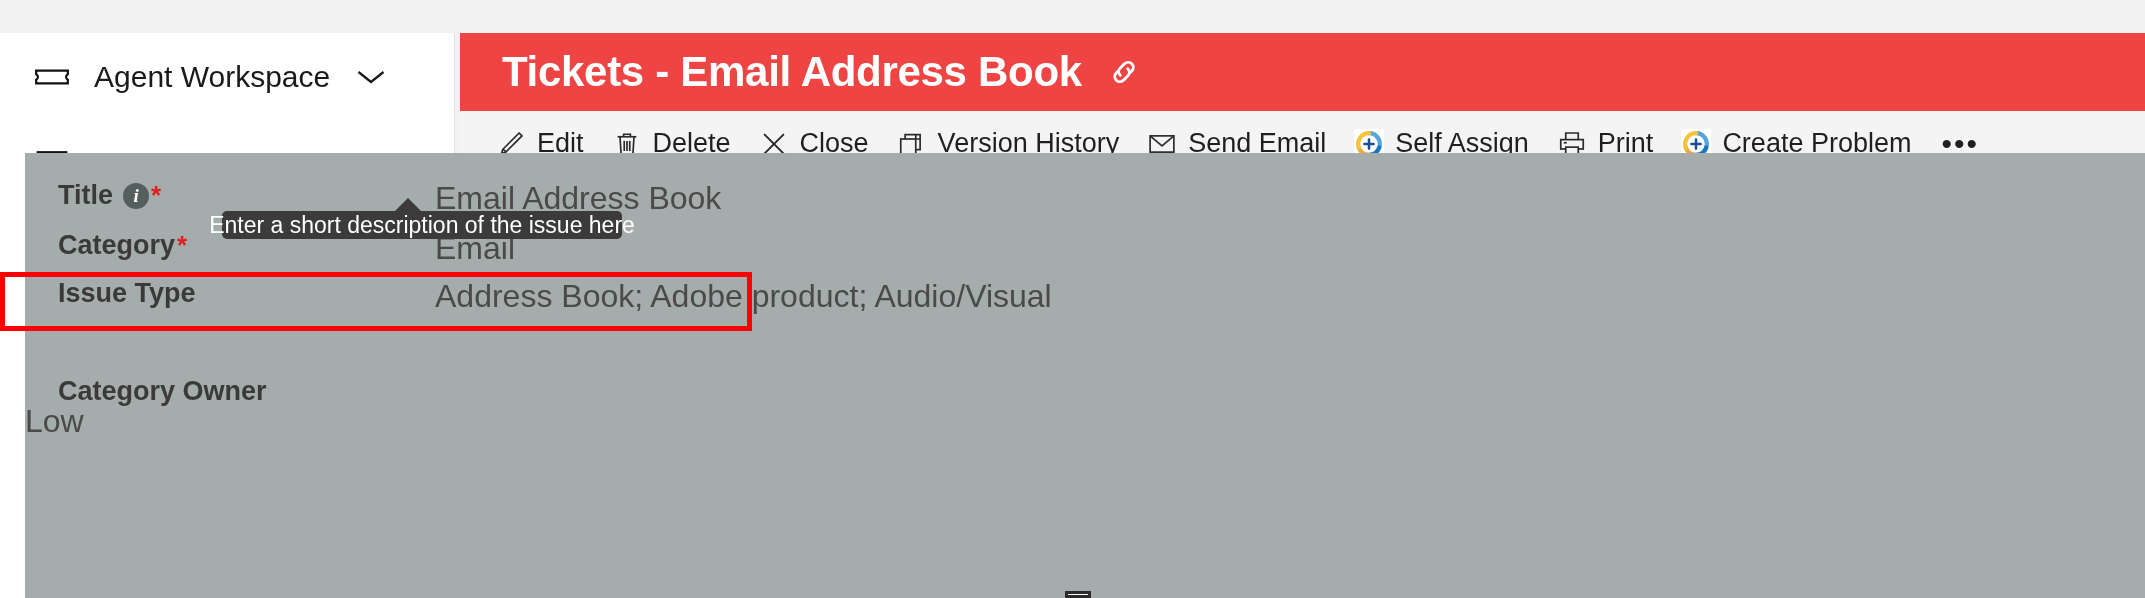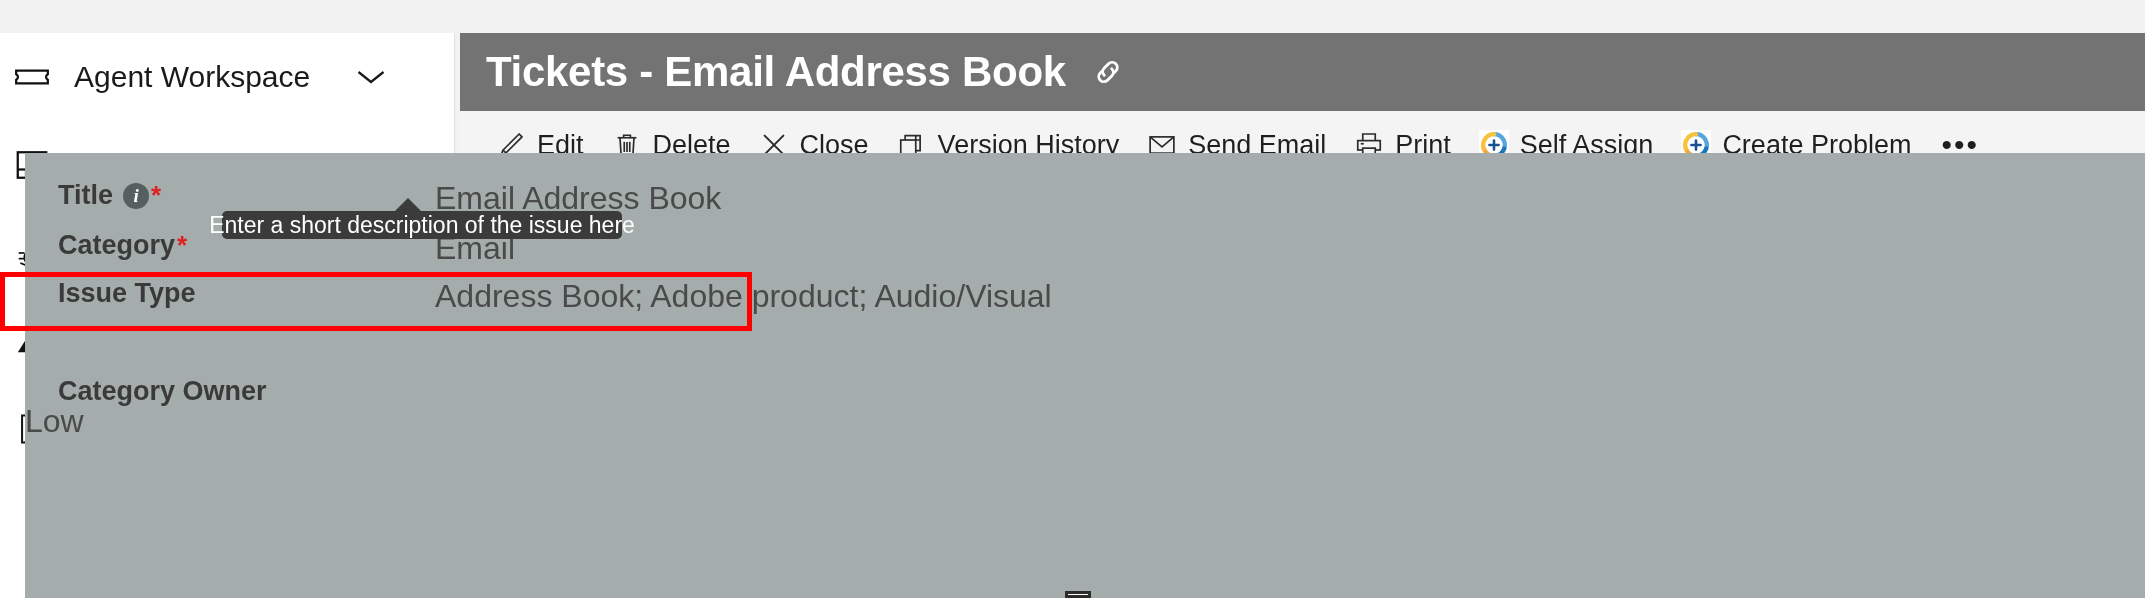--- a/index.html
+++ b/index.html
@@ -21,21 +21,21 @@
   #sidebar{
     position:absolute;left:0;top:33px;width:455px;height:565px;
     background:#ffffff;
     border-right:1px solid #e1e1e1;
     box-sizing:border-box;
   }
   .nav-item{
     position:relative;
     height:88px;
     display:flex;align-items:center;
-    padding-left:10px;
+    padding-left:30px;
     box-sizing:border-box;
     cursor:pointer;
   }
   .nav-icon{
     width:44px;height:44px;
     display:flex;align-items:center;justify-content:center;
     flex:0 0 44px;
     color:#111;
   }
   .nav-label{
@@ -50,45 +50,45 @@
     width:30px;height:18px;color:#1a1a1a;
   }
 
   
   #main{
     position:absolute;left:456px;top:33px;width:1689px;height:565px;
   }
 
   #page-header{
     position:absolute;left:4px;top:0;width:1685px;height:78px;
-    background:#737373;
+    background:#ef4444;
     display:flex;align-items:center;
-    padding-left:26px;
+    padding-left:42px;
     box-sizing:border-box;
   }
   #page-title{
     color:#ffffff;
     font-size:42px;
     font-weight:bold;
     letter-spacing:-0.3px;
     white-space:nowrap;
   }
   #link-icon{
     margin-left:24px;width:36px;height:36px;color:#ffffff;display:block;
     cursor:pointer;
   }
 
   
   #command-bar{
     position:absolute;left:4px;top:78px;width:1685px;height:68px;
     background:#f4f4f4;
-    display:flex;
+    display:flex;align-items:center;
     padding-left:22px;
     box-sizing:border-box;
-    border-bottom:5px solid #000000;
+    border-bottom:3px solid #000000;
   }
   .cmd{
     display:flex;align-items:center;
     height:68px;
     padding:0 14px;
     cursor:pointer;
     white-space:nowrap;
   }
   .cmd-icon{
     width:30px;height:30px;display:flex;align-items:center;justify-content:center;
@@ -336,47 +336,47 @@
         <svg viewBox="0 0 24 24" width="30" height="30" fill="none" stroke="currentColor" stroke-width="1.35">
           <rect x="2.5" y="5.5" width="19" height="13"></rect>
           <path d="M2.5 5.5 L12 13.5 L21.5 5.5"></path>
         </svg>
       </span>
       <span class="cmd-label">Send Email</span>
     </div>
 
     <div class="cmd">
       <span class="cmd-icon">
-        <svg viewBox="0 0 24 24" width="30" height="30" fill="none" stroke="currentColor" stroke-width="1.35">
-          <path d="M7 8.5 V3.2 h10 v5.3"></path>
-          <rect x="3" y="8.5" width="18" height="7.5"></rect>
-          <rect x="7" y="14.5" width="10" height="6.3" fill="#f4f4f4"></rect>
-          <line x1="5.4" y1="11" x2="7.8" y2="11"></line>
-        </svg>
-      </span>
-      <span class="cmd-label">Print</span>
-    </div>
-
-    <div class="cmd">
-      <span class="cmd-icon">
         <svg viewBox="0 0 36 36" width="36" height="36" fill="none">
           <rect x="0" y="0" width="36" height="36" fill="#ffffff"></rect>
           <path d="M18 5 a13 13 0 0 1 12.3 17.2" stroke="#57a5dd" stroke-width="5.2" stroke-linecap="round"></path>
           <path d="M30.3 22.2 a13 13 0 0 1 -12.3 8.8" stroke="#1b76bc" stroke-width="5.2" stroke-linecap="round"></path>
           <path d="M18 31 a13 13 0 0 1 -12.3 -8.8" stroke="#f0a93b" stroke-width="5.2" stroke-linecap="round"></path>
           <path d="M5.7 22.2 a13 13 0 0 1 12.3 -17.2" stroke="#f5c33c" stroke-width="5.2" stroke-linecap="round"></path>
           <circle cx="18" cy="18" r="8.6" fill="#ffffff"></circle>
           <path d="M18 12.5 v11 M12.5 18 h11" stroke="#1b4f94" stroke-width="3.1" stroke-linecap="round"></path>
         </svg>
       </span>
       <span class="cmd-label">Self Assign</span>
     </div>
 
     <div class="cmd">
       <span class="cmd-icon">
+        <svg viewBox="0 0 24 24" width="30" height="30" fill="none" stroke="currentColor" stroke-width="1.35">
+          <path d="M7 8.5 V3.2 h10 v5.3"></path>
+          <rect x="3" y="8.5" width="18" height="7.5"></rect>
+          <rect x="7" y="14.5" width="10" height="6.3" fill="#f4f4f4"></rect>
+          <line x1="5.4" y1="11" x2="7.8" y2="11"></line>
+        </svg>
+      </span>
+      <span class="cmd-label">Print</span>
+    </div>
+
+    <div class="cmd">
+      <span class="cmd-icon">
         <svg viewBox="0 0 36 36" width="36" height="36" fill="none">
           <rect x="0" y="0" width="36" height="36" fill="#ffffff"></rect>
           <path d="M18 5 a13 13 0 0 1 12.3 17.2" stroke="#57a5dd" stroke-width="5.2" stroke-linecap="round"></path>
           <path d="M30.3 22.2 a13 13 0 0 1 -12.3 8.8" stroke="#1b76bc" stroke-width="5.2" stroke-linecap="round"></path>
           <path d="M18 31 a13 13 0 0 1 -12.3 -8.8" stroke="#f0a93b" stroke-width="5.2" stroke-linecap="round"></path>
           <path d="M5.7 22.2 a13 13 0 0 1 12.3 -17.2" stroke="#f5c33c" stroke-width="5.2" stroke-linecap="round"></path>
           <circle cx="18" cy="18" r="8.6" fill="#ffffff"></circle>
           <path d="M18 12.5 v11 M12.5 18 h11" stroke="#1b4f94" stroke-width="3.1" stroke-linecap="round"></path>
         </svg>
       </span>

